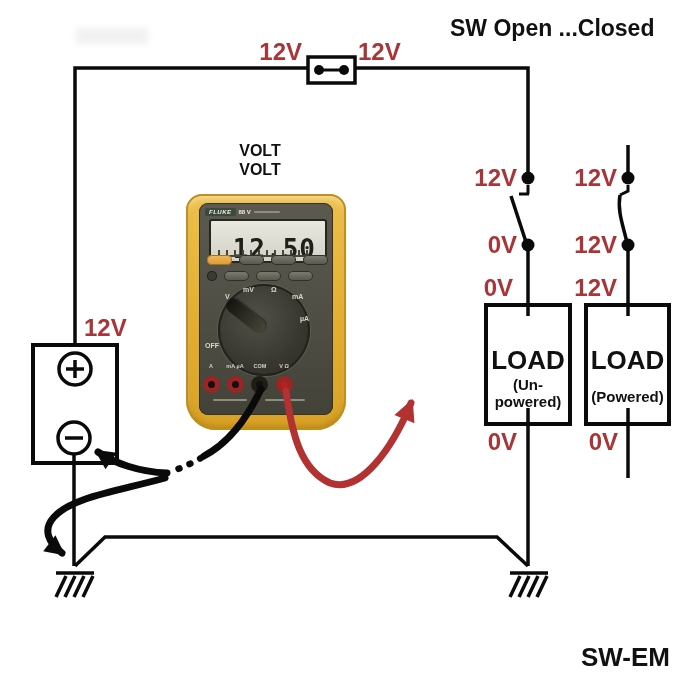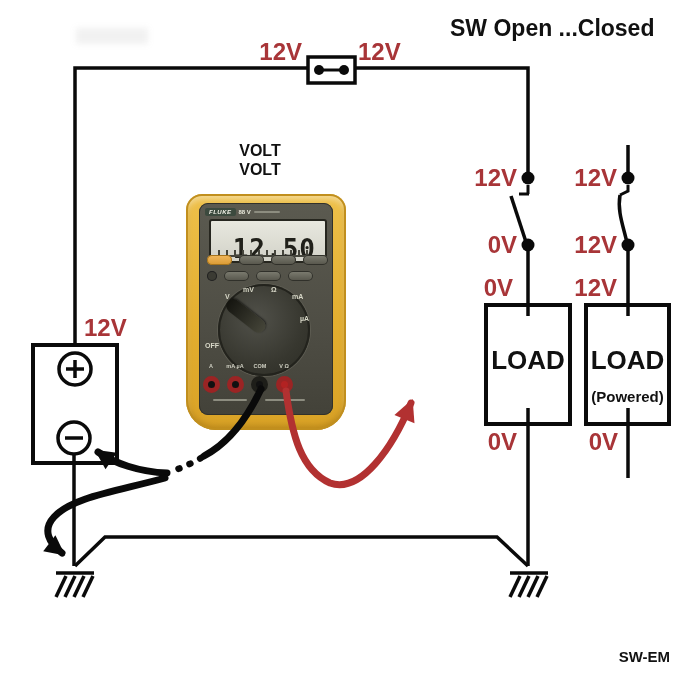--- a/index.html
+++ b/index.html
@@ -5,21 +5,21 @@
   html,body{margin:0;padding:0;background:#fff;}
   #canvas{position:relative;width:700px;height:700px;background:#ffffff;overflow:hidden;
           font-family:"Liberation Sans",sans-serif;}
   svg{position:absolute;left:0;top:0;}
   #circuit{z-index:1;}
   #leads{z-index:3;}
   .lbl{position:absolute;font-weight:bold;color:#a83538;font-size:24px;line-height:24px;z-index:4;white-space:nowrap;}
   .lbl.right{text-align:right;}
   .lbl.black{color:#111111;}
   .title{font-size:23px;}
-  .footer{font-size:15px;}
+  .footer{font-size:26px;}
   .caption{font-size:16px;line-height:19px;text-align:center;}
   .loadtitle{position:absolute;z-index:4;font-weight:bold;color:#111;font-size:26px;text-align:center;}
   .loadsub{position:absolute;z-index:4;font-weight:bold;color:#111;font-size:15px;line-height:17px;text-align:center;}
   .smudge{position:absolute;left:76px;top:28px;width:72px;height:16px;background:rgba(120,120,120,0.10);
           filter:blur(3px);z-index:1;}
   
   #meter{position:absolute;left:186px;top:194px;width:160px;height:236px;z-index:2;
          background:linear-gradient(180deg,#eec04a 0%,#e3ae2f 55%,#d9a226 100%);
          border-radius:16px 16px 30px 30px;
          box-shadow:inset 0 0 0 2px #c18f1e, inset 0 5px 6px rgba(255,255,255,0.45), inset 0 -4px 6px rgba(120,80,0,0.35);}
@@ -205,18 +205,22 @@
   <div class="lbl right" style="left:462px;top:233px;width:55px">0V</div>
   <div class="lbl right" style="left:458px;top:276px;width:55px">0V</div>
   <div class="lbl right" style="left:462px;top:430px;width:55px">0V</div>
 
   <div class="lbl right" style="left:562px;top:166px;width:55px">12V</div>
   <div class="lbl right" style="left:562px;top:233px;width:55px">12V</div>
   <div class="lbl right" style="left:562px;top:276px;width:55px">12V</div>
   <div class="lbl right" style="left:563px;top:430px;width:55px">0V</div>
 
   <div class="loadtitle" style="left:488px;top:345px;width:80px">LOAD</div>
+  <div class="loadsub" style="left:488px;top:376px;width:80px">
+    <div>(Un-</div>
+    <div>powered)</div>
+  </div>
   <div class="loadtitle" style="left:588px;top:345px;width:79px">LOAD</div>
   <div class="loadsub" style="left:586px;top:388px;width:83px">(Powered)</div>
 
   <div class="lbl black footer" style="left:580px;top:645px;width:90px;text-align:right">SW-EM</div>
 
 </div>
 
 </body></html>

